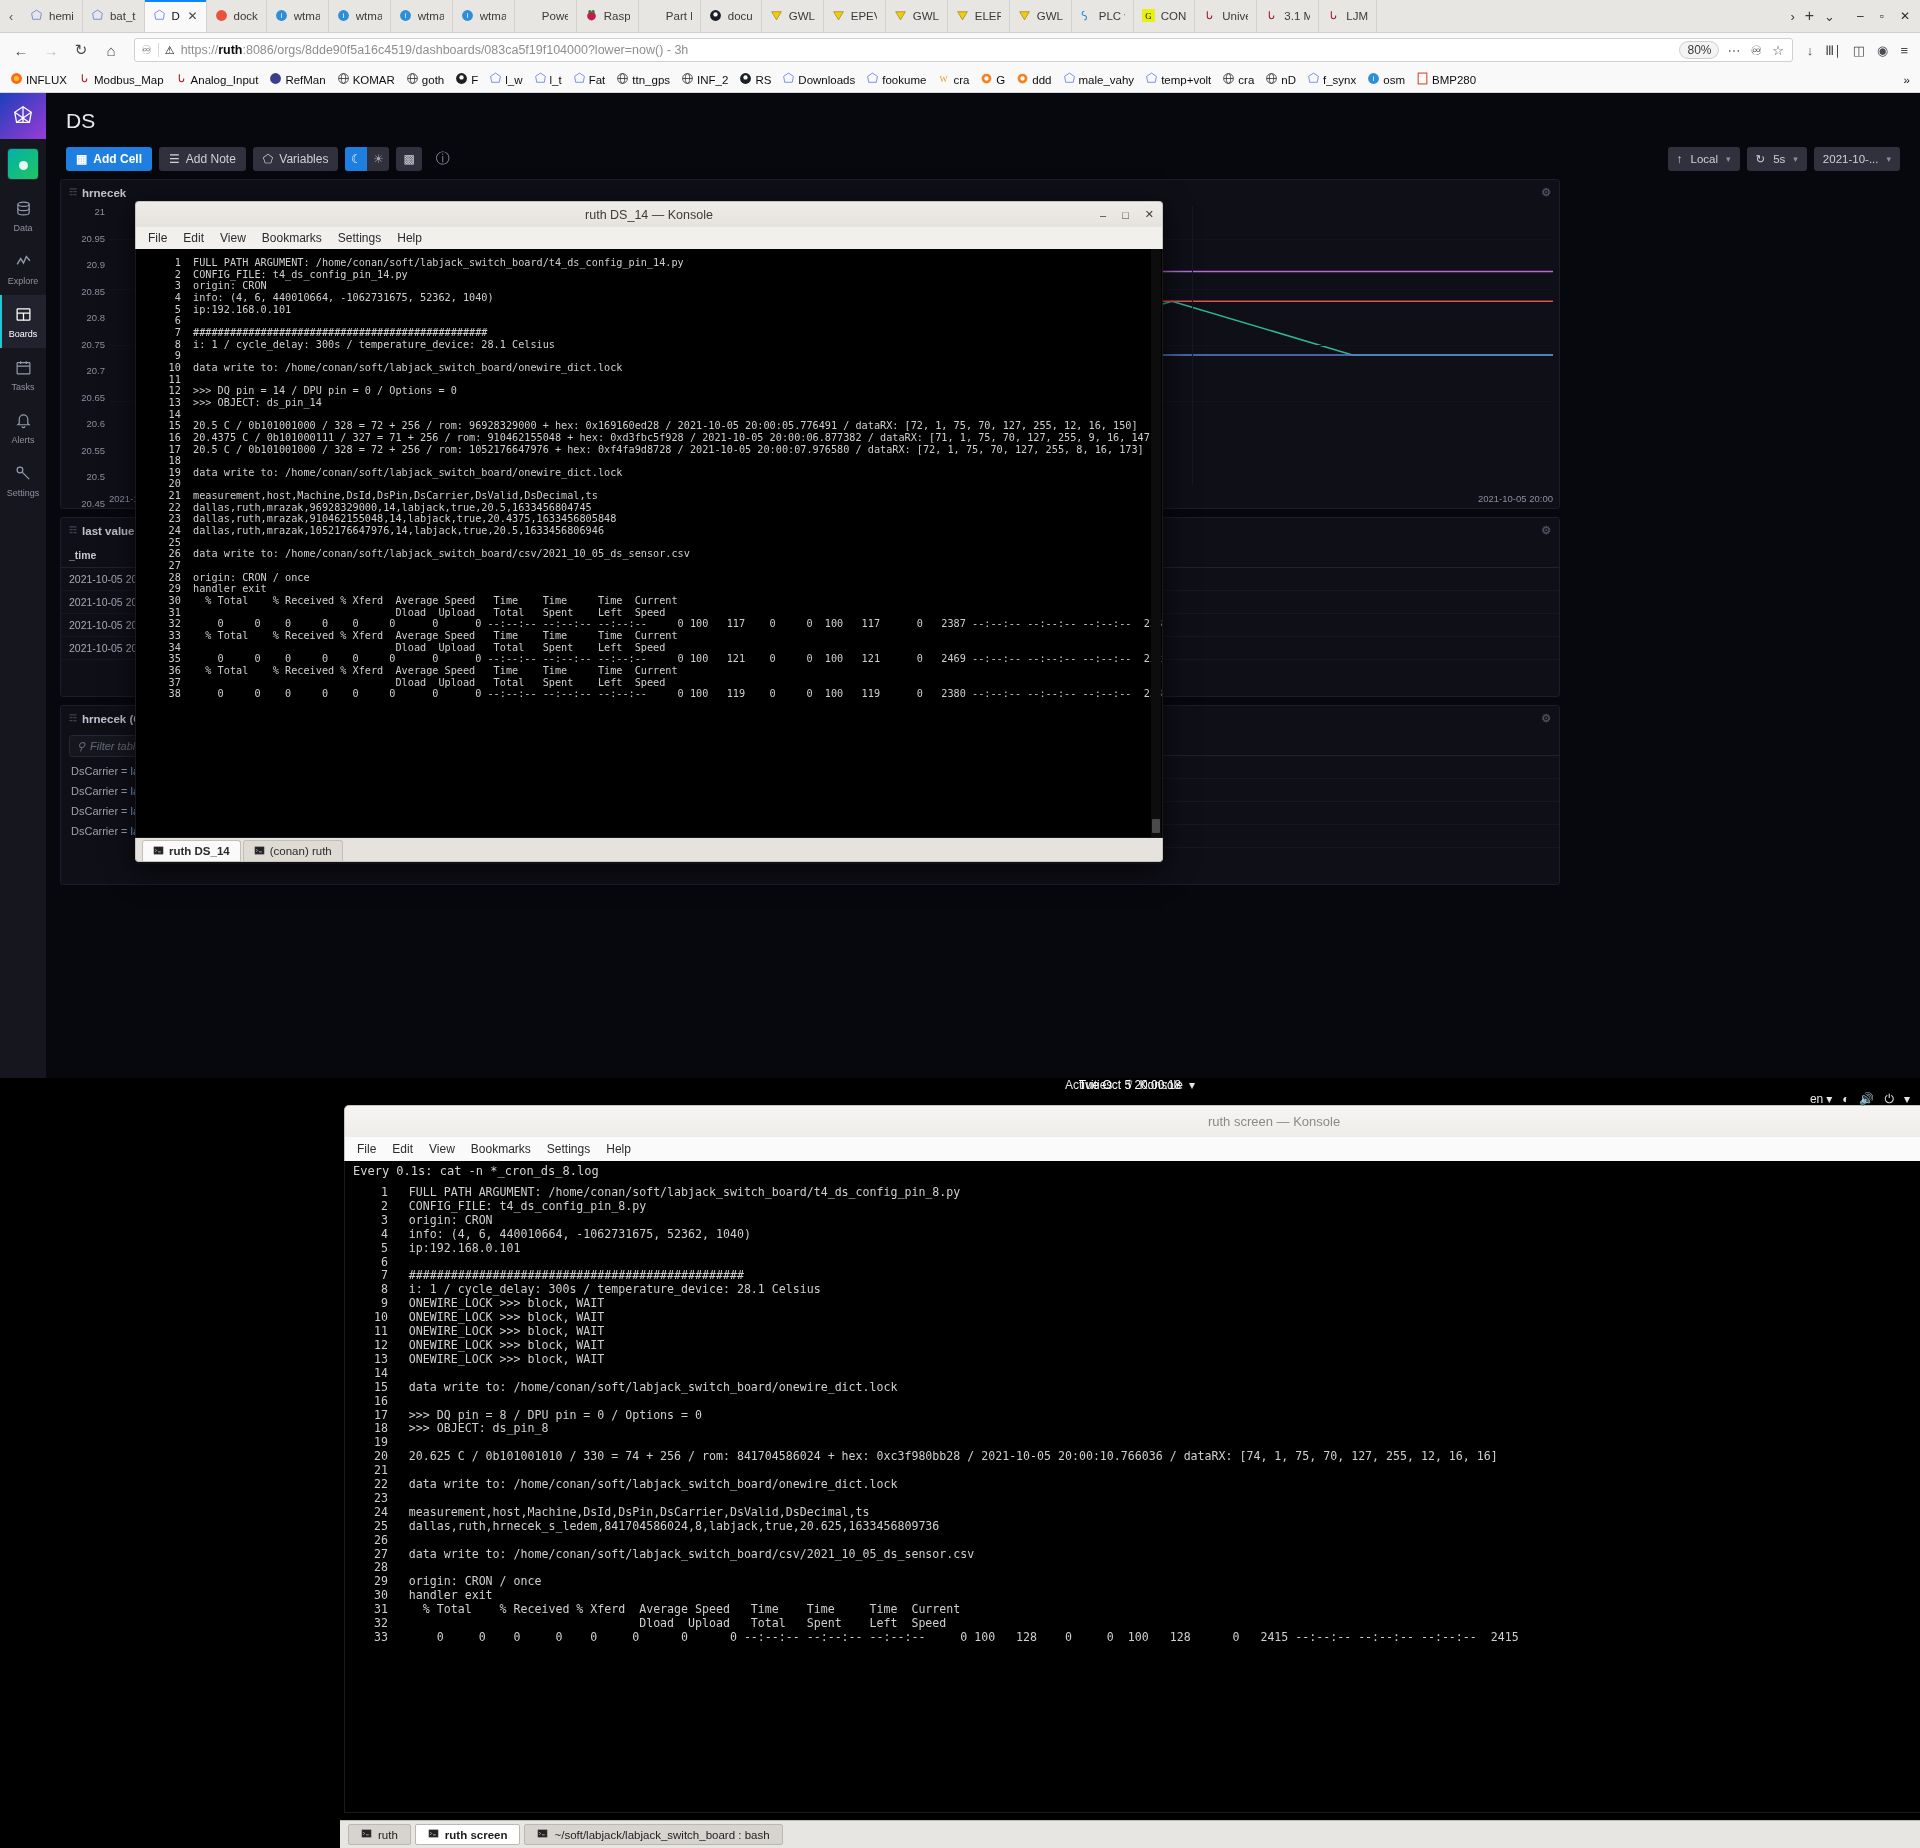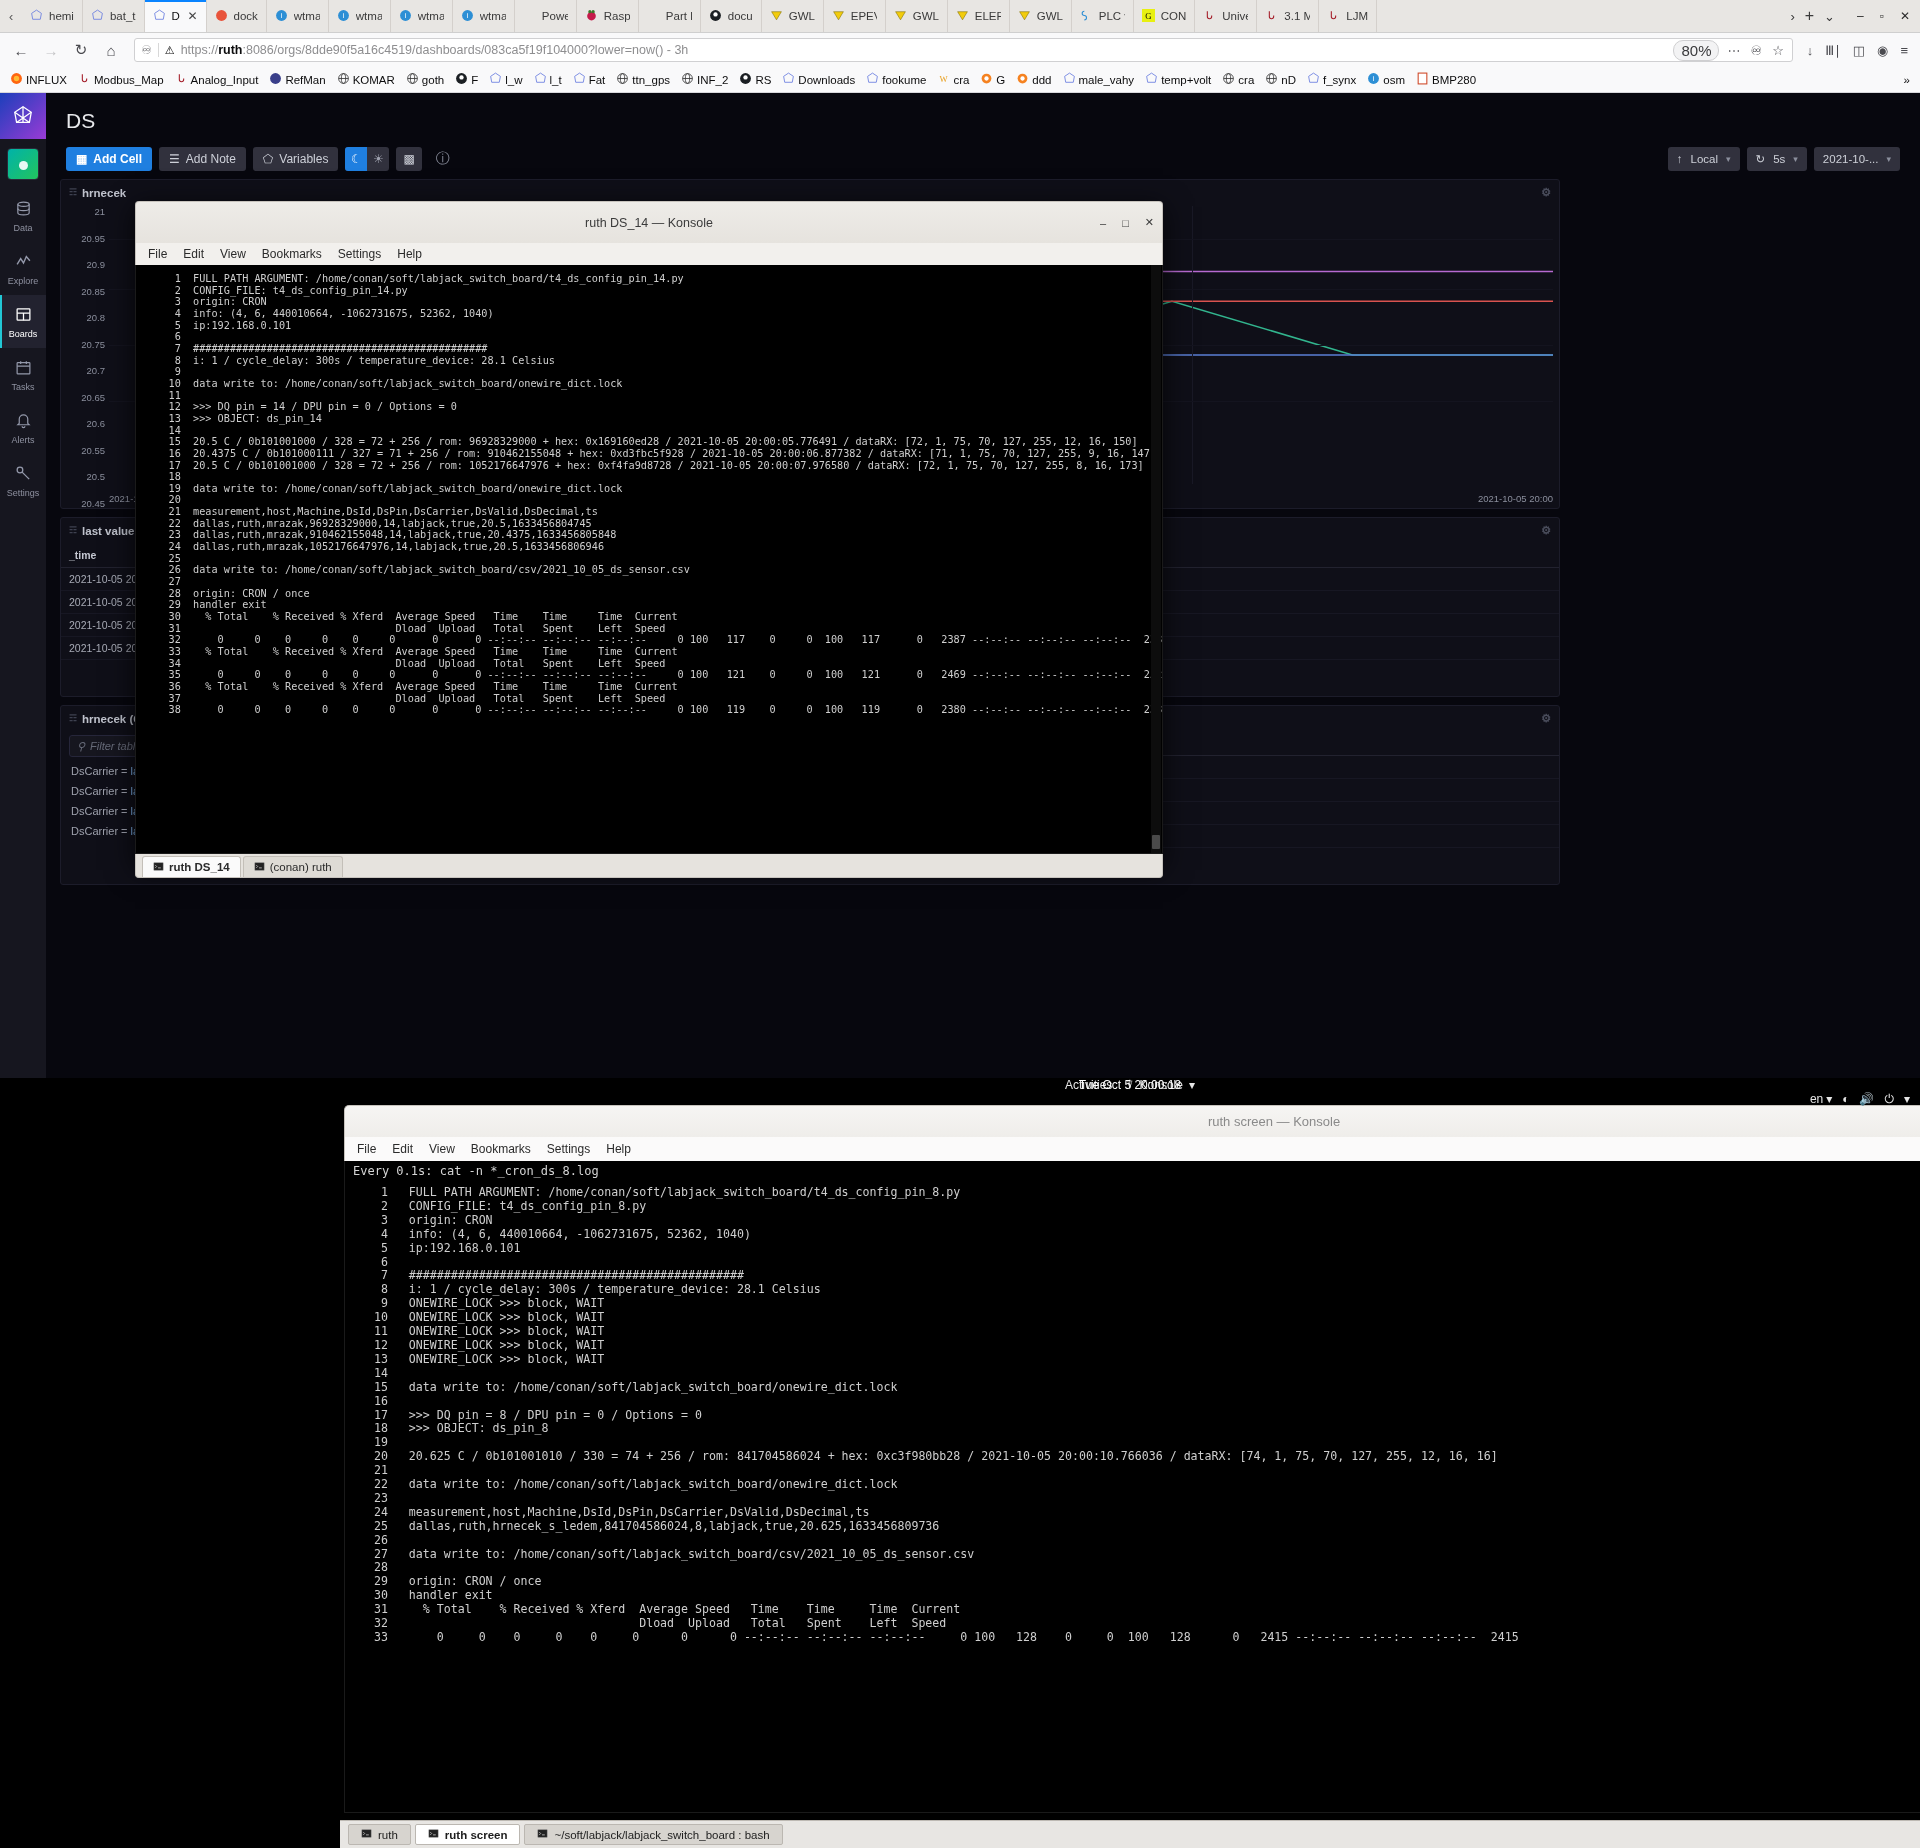--- a/index.html
+++ b/index.html
@@ -44,21 +44,21 @@
   .urlwrap {
     flex: 1; height: 24px; background: #fff; border: 1px solid #d0d0d2; border-radius: 3px;
     display: flex; align-items: center; padding: 0 6px; gap: 6px; margin: 0 4px;
   }
   .urlwrap .shield { font-size: 12px; color: #6b6b6e; }
   .urlwrap .sep { width: 1px; height: 14px; background: #d8d8d8; }
   .urlwrap .warn { font-size: 11px; }
   .url { flex: 1; font-size: 12.5px; color: #8e8e90; white-space: nowrap; overflow: hidden; }
   .url b { color: #0c0c0d; font-weight: 600; }
   .zoombadge {
-    font-size: 15px; color: #3a3a3c; border: 1px solid #cfcfd1; border-radius: 10px;
+    font-size: 12px; color: #3a3a3c; border: 1px solid #cfcfd1; border-radius: 10px;
     padding: 1px 7px; background: #f3f3f4;
   }
   .uicn { font-size: 13px; color: #4a4a4f; padding: 0 2px; }
 
   .bookbar {
     height: 26px; background: #f9f9fa; display: flex; align-items: center;
     gap: 3px; padding: 0 6px; border-bottom: 1px solid #d7d7db; overflow: hidden;
   }
   .bm { display: flex; align-items: center; gap: 3px; padding: 1px 4px; font-size: 11.5px; color: #0c0c0d; white-space: nowrap; }
   .bm .bi { font-size: 11px; }
@@ -130,21 +130,21 @@
   .filterbox {
     margin: 4px 8px; height: 22px; background: #16161f; border: 1px solid #26263a; border-radius: 3px;
     display: flex; align-items: center; gap: 5px; padding: 0 7px; font-size: 11px; color: #666a78; font-style: italic;
   }
   .kv { padding: 4px 10px; font-size: 11px; color: #9ea1ad; }
   .kv b { color: #7fb2e8; font-weight: 400; }
 
   
   .kon1 { position: absolute; left: 135px; top: 201px; width: 1028px; height: 663px; box-shadow: 0 6px 26px rgba(0,0,0,.75); }
   .kon-title {
-    height: 42px; background: linear-gradient(#eeece8,#e6e3de); border: 1px solid #c7c3bd; border-bottom: none;
+    height: 26px; background: linear-gradient(#eeece8,#e6e3de); border: 1px solid #c7c3bd; border-bottom: none;
     border-radius: 4px 4px 0 0; display: flex; align-items: center; justify-content: center; position: relative;
   }
   .kon-title .t { font-size: 12.5px; color: #3b3b3b; }
   .kon-title .wc { position: absolute; right: 8px; display: flex; gap: 16px; align-items: center; color: #3b3b3b; font-size: 11px; }
   .kon-menu {
     height: 22px; background: #f2f0ed; border-left: 1px solid #c7c3bd; border-right: 1px solid #c7c3bd;
     display: flex; align-items: center; gap: 16px; padding: 0 12px; font-size: 12px; color: #2b2b2b;
   }
   .kon-body {
     background: #000; border: 1px solid #1a1a1a; border-top: none; position: relative;

